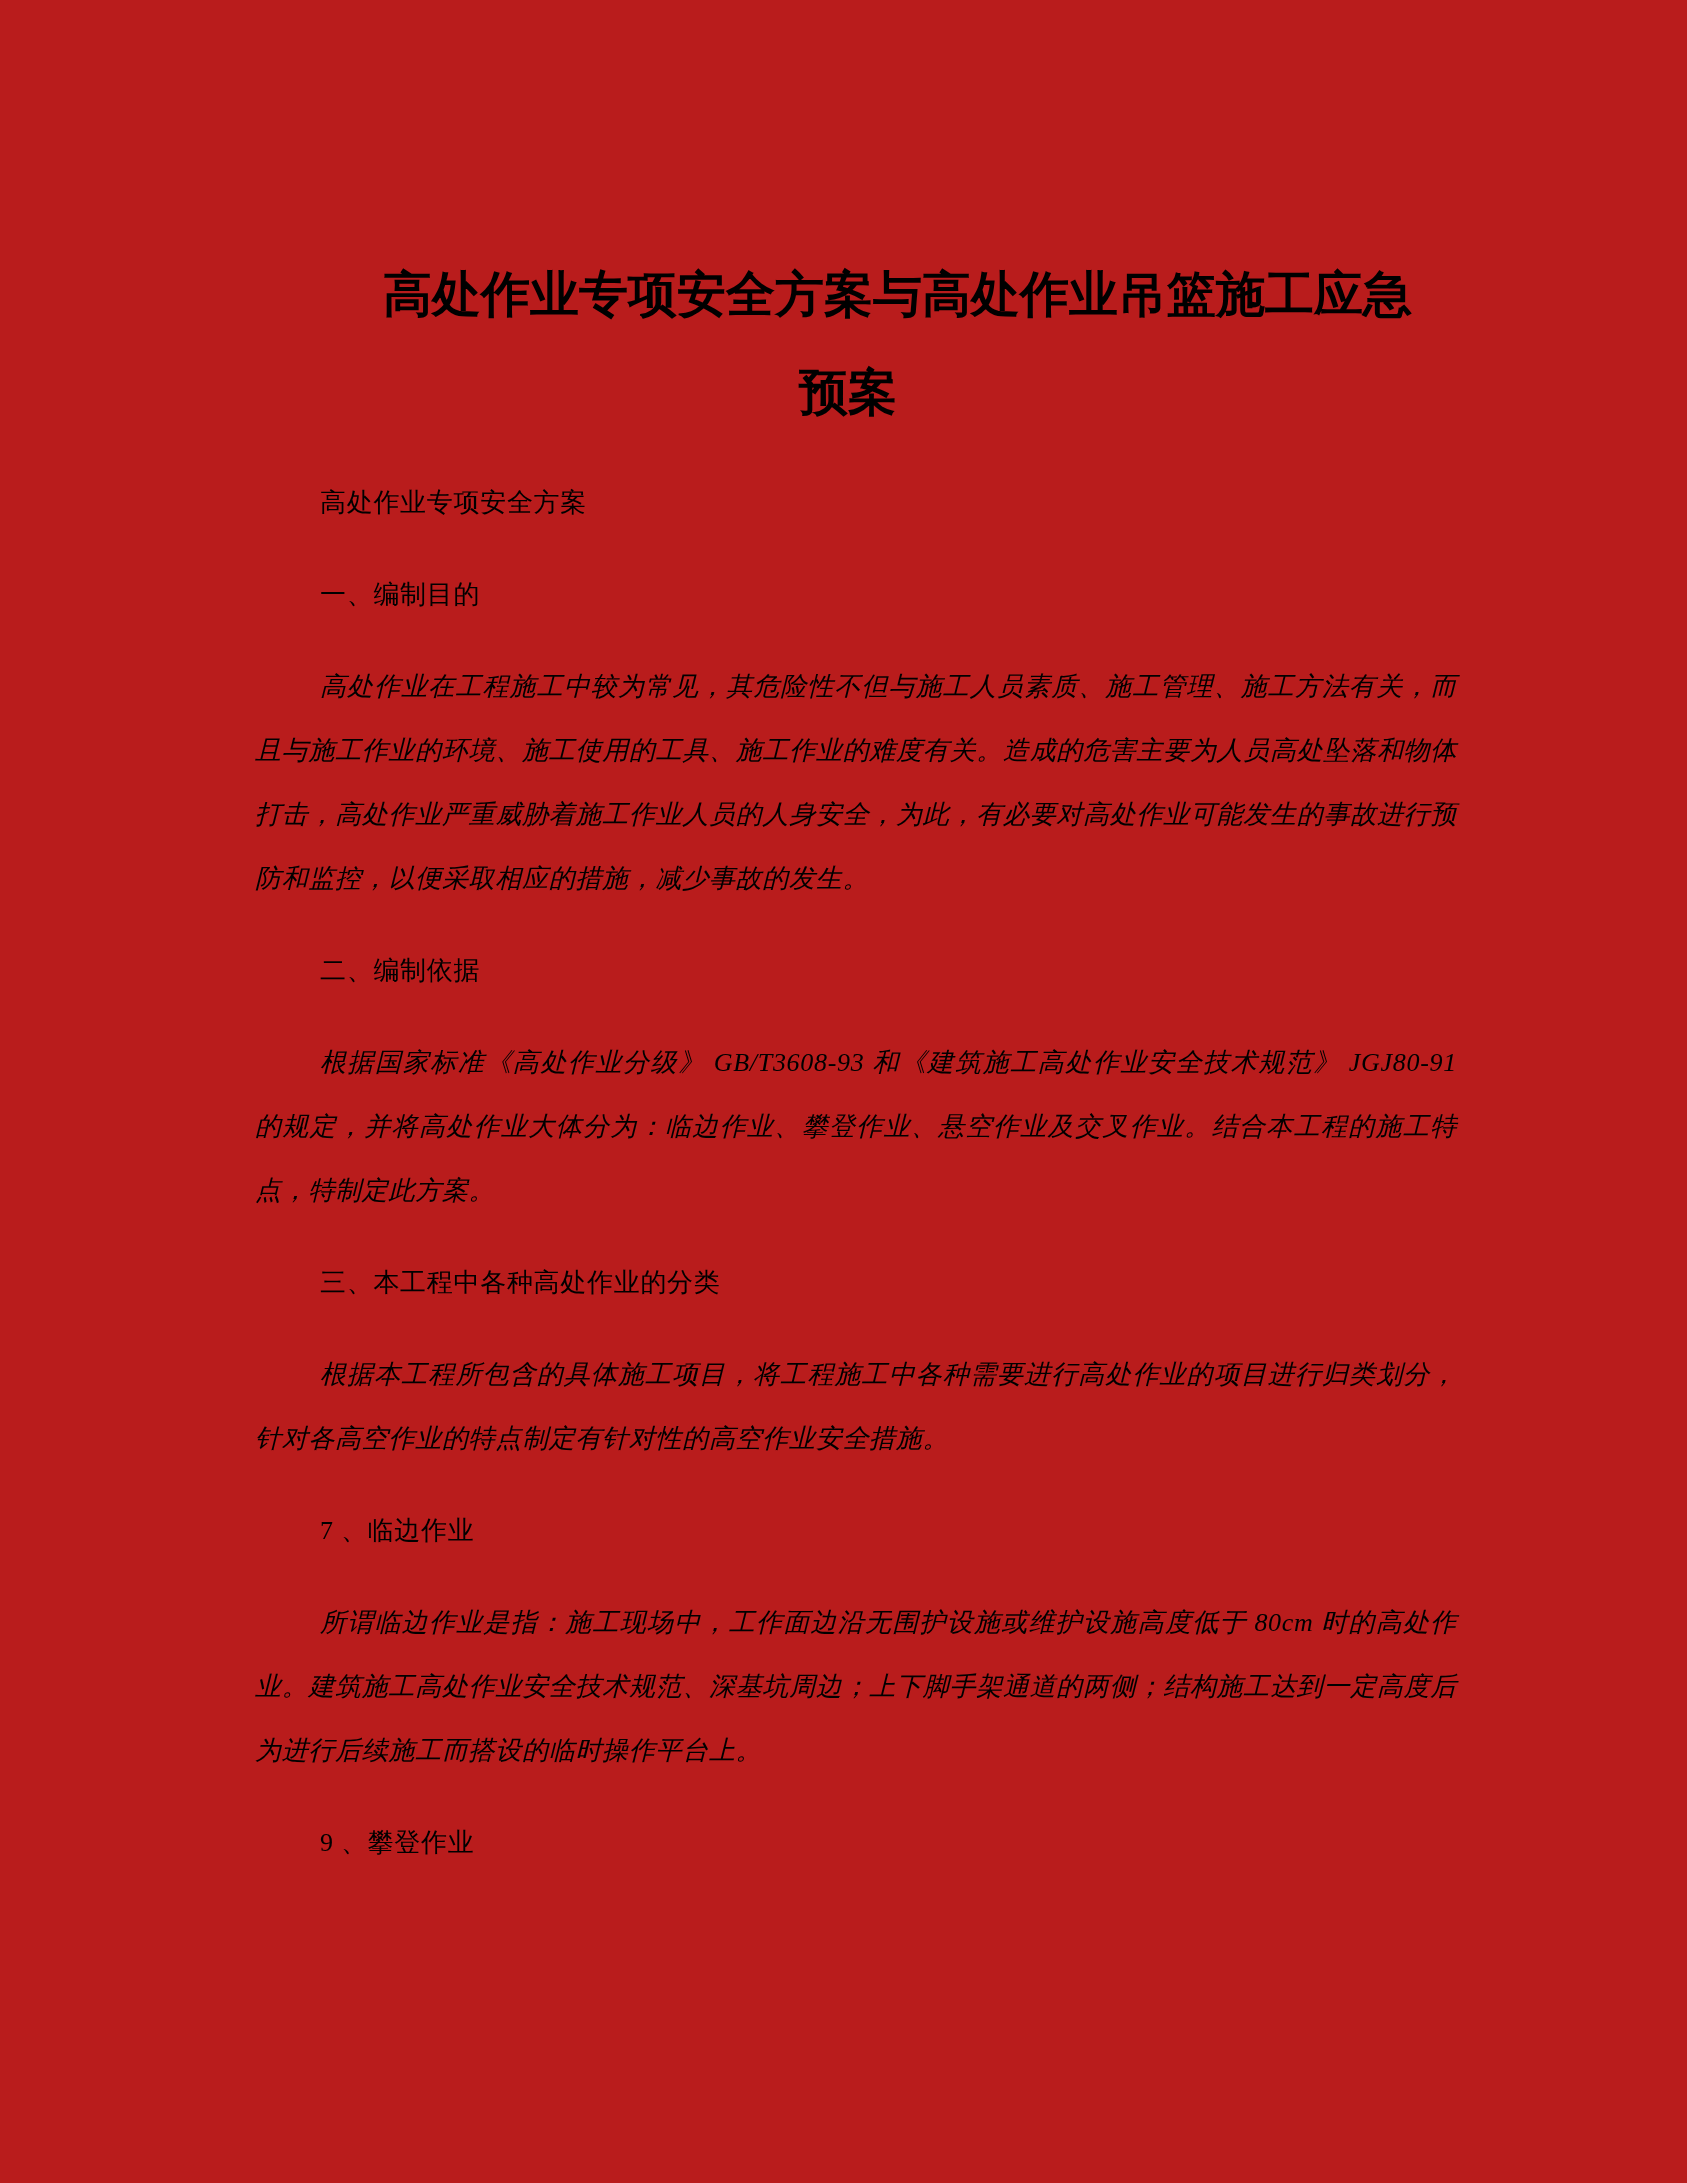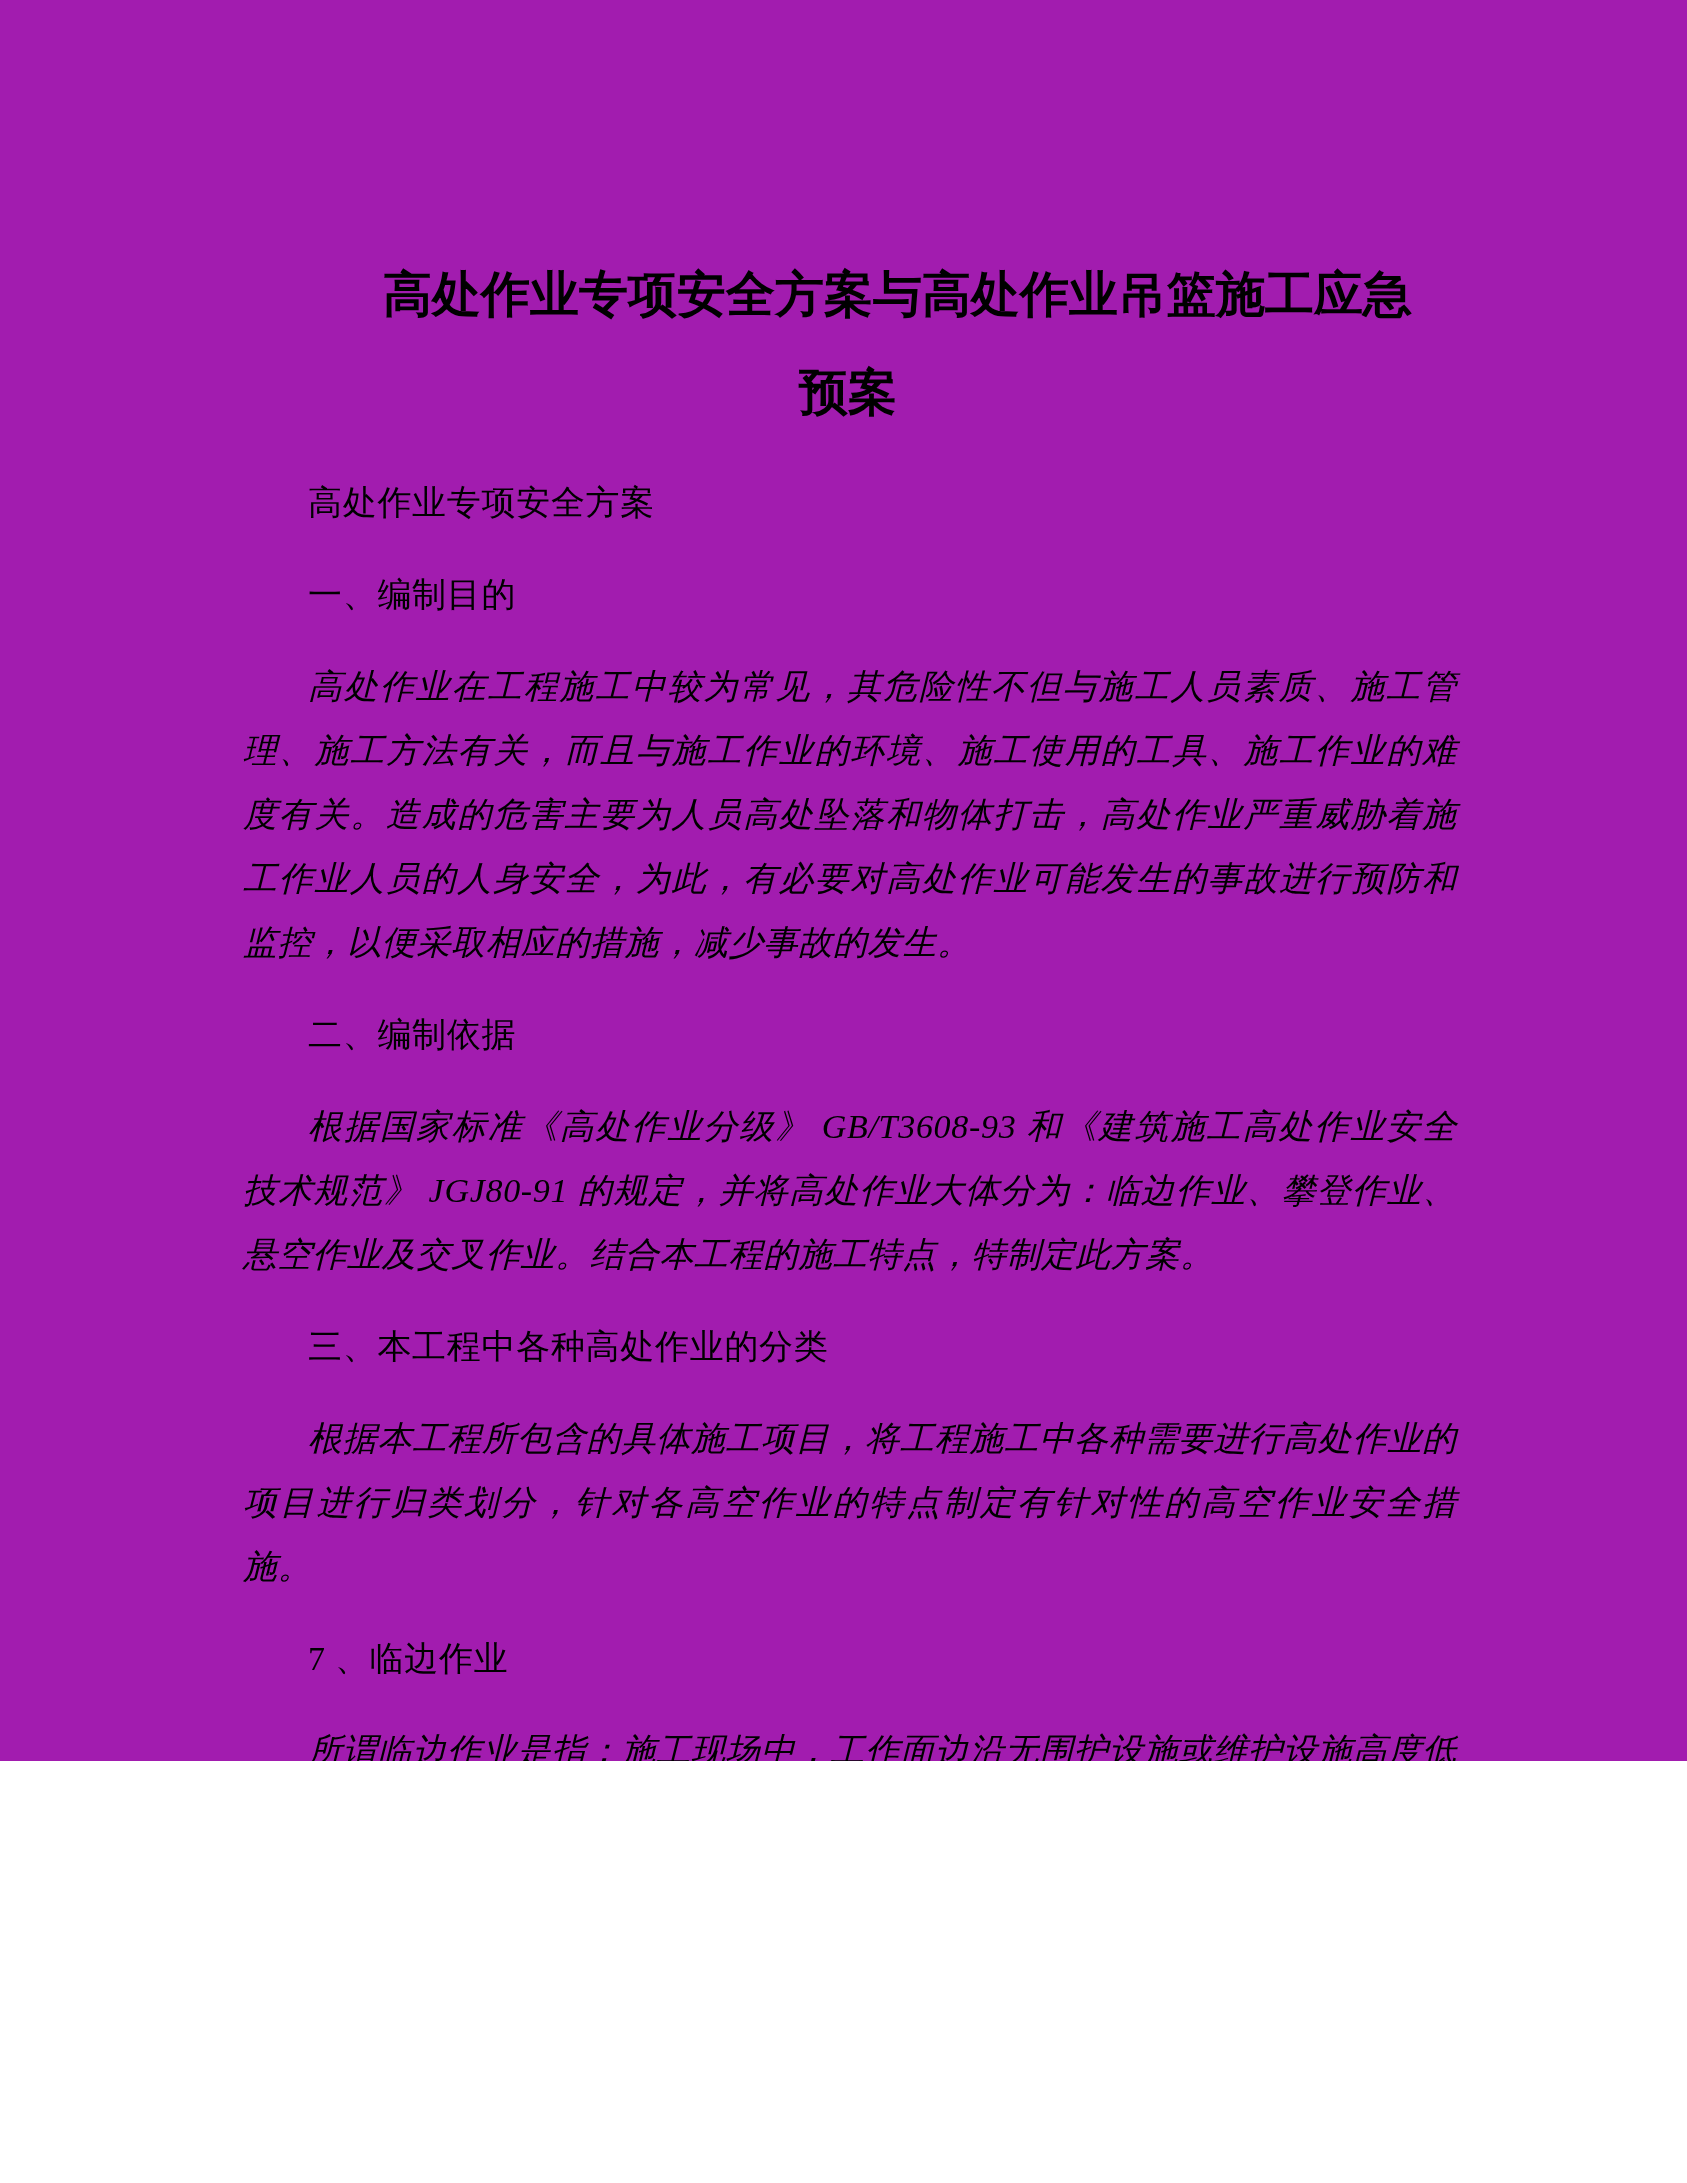--- a/index.html
+++ b/index.html
@@ -3,44 +3,44 @@
 <meta charset="utf-8">
 <style>
   html, body {
     margin: 0;
     padding: 0;
     background: #ffffff;
   }
   .page {
     position: relative;
     width: 1687px;
-    height: 1761px;
-    background: #a21caf;
+    height: 2183px;
+    background: #b91c1c;
     box-sizing: border-box;
     padding: 246px 230px 0 239px;
     font-family: "Liberation Serif", "DejaVu Serif", serif;
     color: #000000;
     overflow: hidden;
   }
   .doc-title {
     margin: 0 0 29px 0;
   }
   .title-line {
     font-size: 49px;
     font-weight: 700;
     line-height: 98px;
     text-align: center;
     white-space: nowrap;
   }
   .title-line.indent-first {
     text-indent: 99px;
   }
   .block {
-    margin: 0 0 28px 4px;
-    font-size: 34px;
+    margin: 0 0 28px 16px;
+    font-size: 26px;
     line-height: 64px;
     letter-spacing: 0.7px;
   }
   .heading {
     text-indent: 65px;
     white-space: nowrap;
   }
   .para {
     text-indent: 65px;
     text-align: justify;

